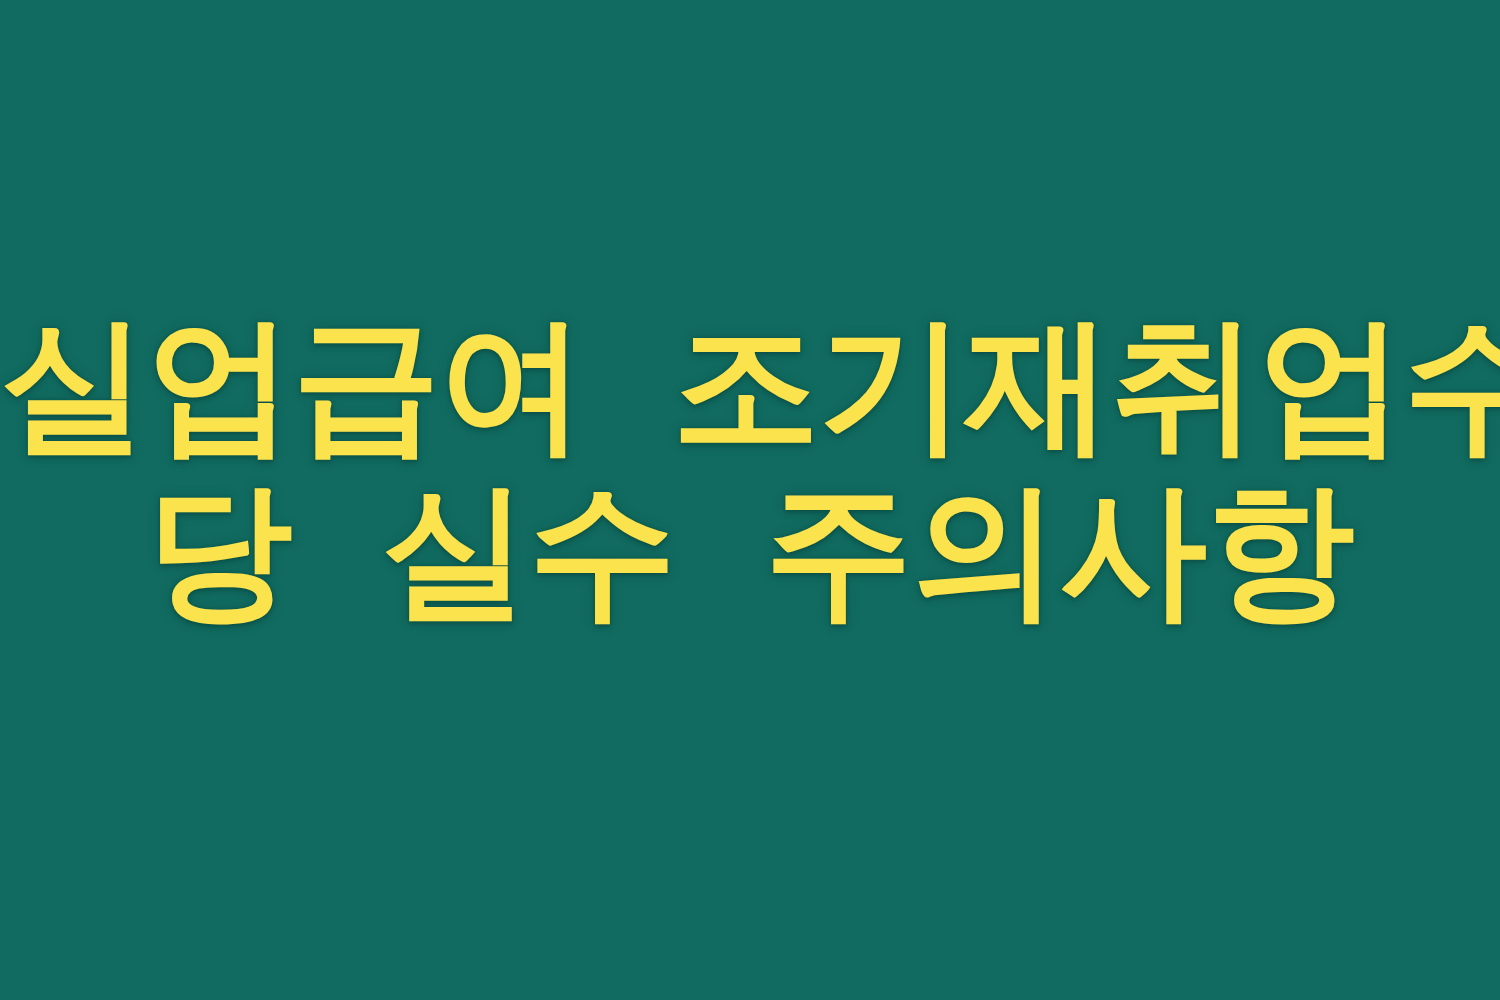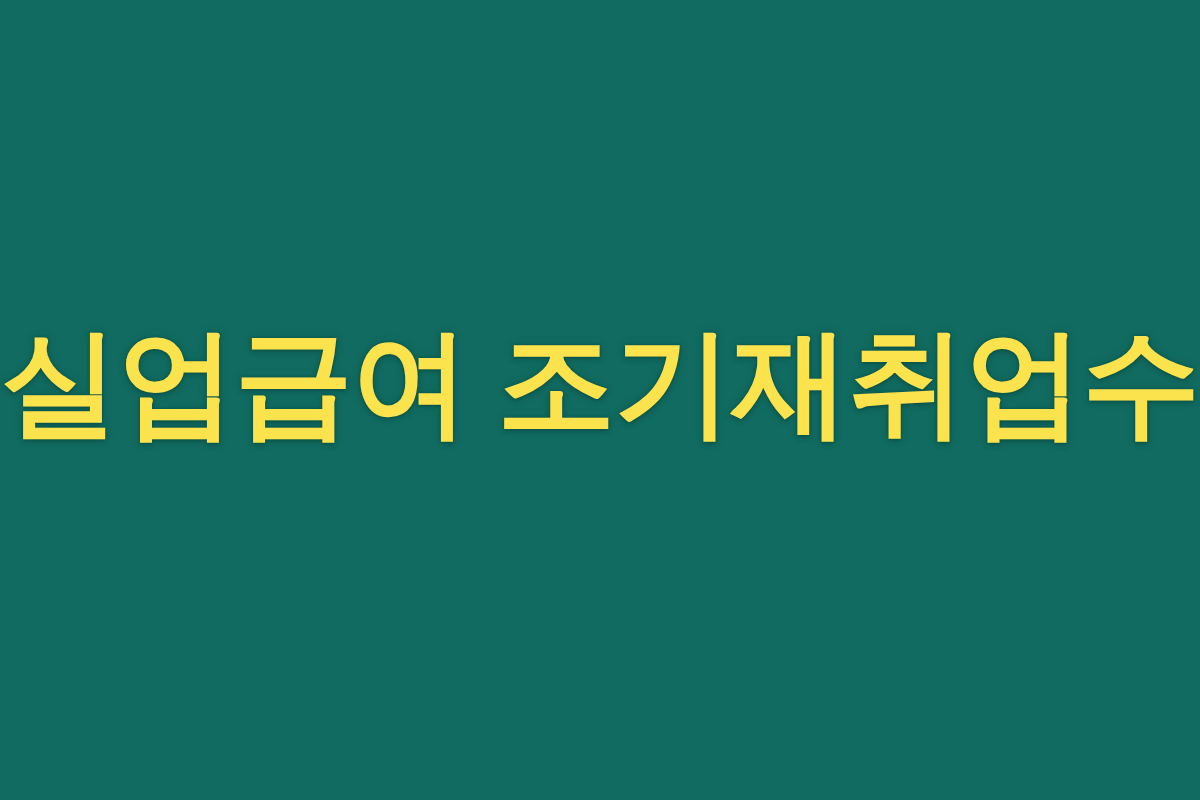--- a/index.html
+++ b/index.html
@@ -13,21 +13,21 @@
 
   #thumbnail-canvas {
     position: relative;
     width: 1200px;
     height: 800px;
     background: #116B60;
     display: flex;
     flex-direction: column;
     align-items: center;
     justify-content: center;
-    font-family: Liberation Serif, serif;
+    font-family: Liberation Mono, monospace;
     -webkit-font-smoothing: antialiased;
   }
 
   #title-block {
     display: flex;
     flex-direction: column;
     align-items: center;
     justify-content: center;
     width: 100%;
     
@@ -56,16 +56,17 @@
 </style>
 </head>
 <body>
 
 <div id="thumbnail-canvas">
 
   <div id="title-block">
 
     <span class="title-line line-1">실업급여 조기재취업수</span>
 
+    <span class="title-line line-2">당 실수 주의사항</span>
 
   </div>
 
 </div>
 
 </body></html>

